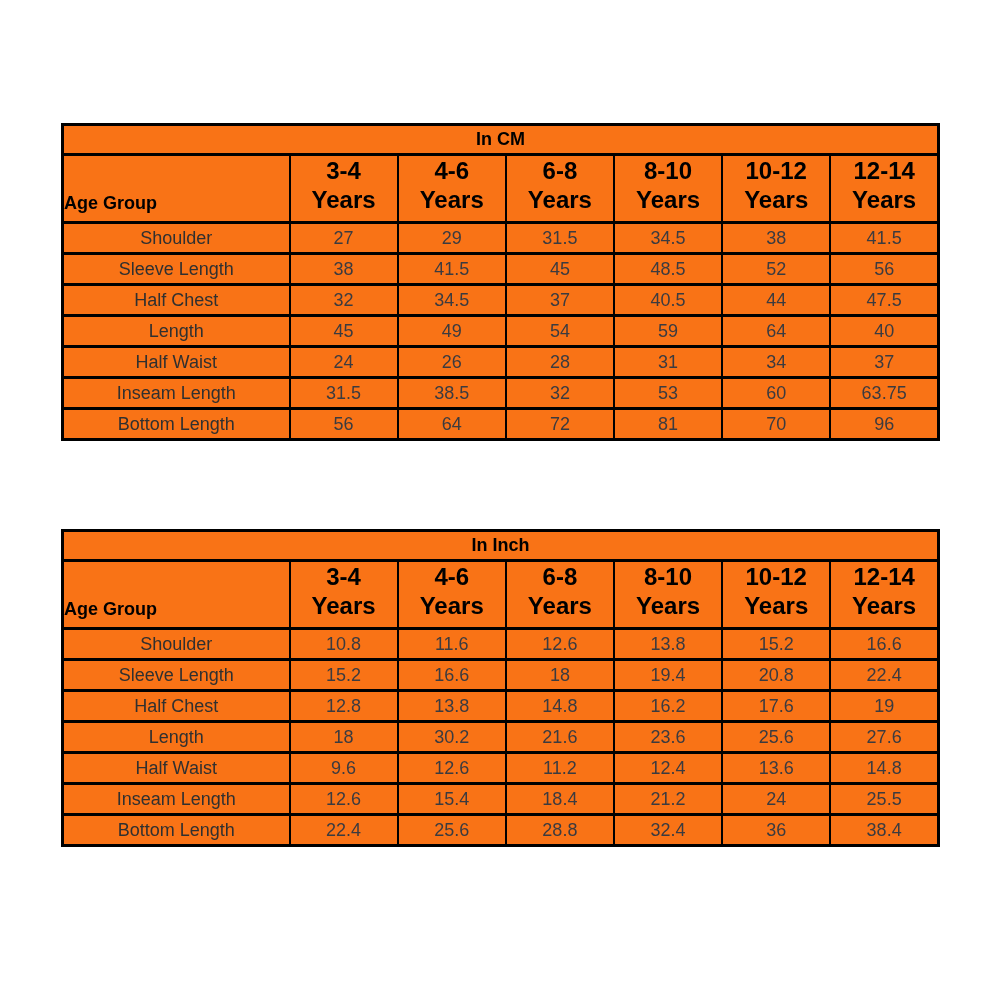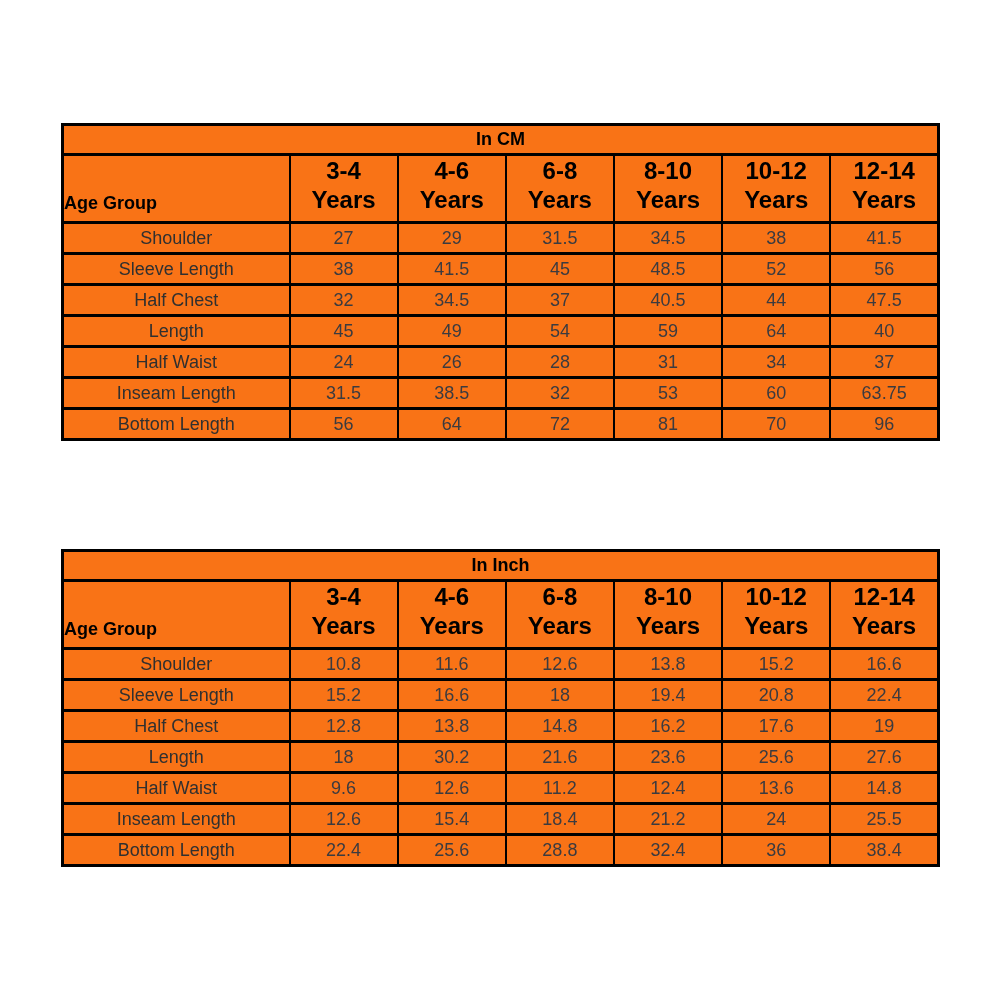--- a/index.html
+++ b/index.html
@@ -19,21 +19,21 @@
   table.size-table {
     position: absolute;
     left: 61px;
     width: 879px;
     border-collapse: collapse;
     table-layout: fixed;
     background: #f97316;
     border: 3px solid #000000;
   }
   table.size-table:nth-of-type(1) { top: 123px; }
-  table.size-table:nth-of-type(2) { top: 549px; }
+  table.size-table:nth-of-type(2) { top: 529px; }
 
   .size-table td {
     border-style: solid;
     border-color: #000000;
     border-width: 3px 2px; 
     overflow: hidden;
     white-space: nowrap;
   }
   .title-cell {
     height: 30px;

